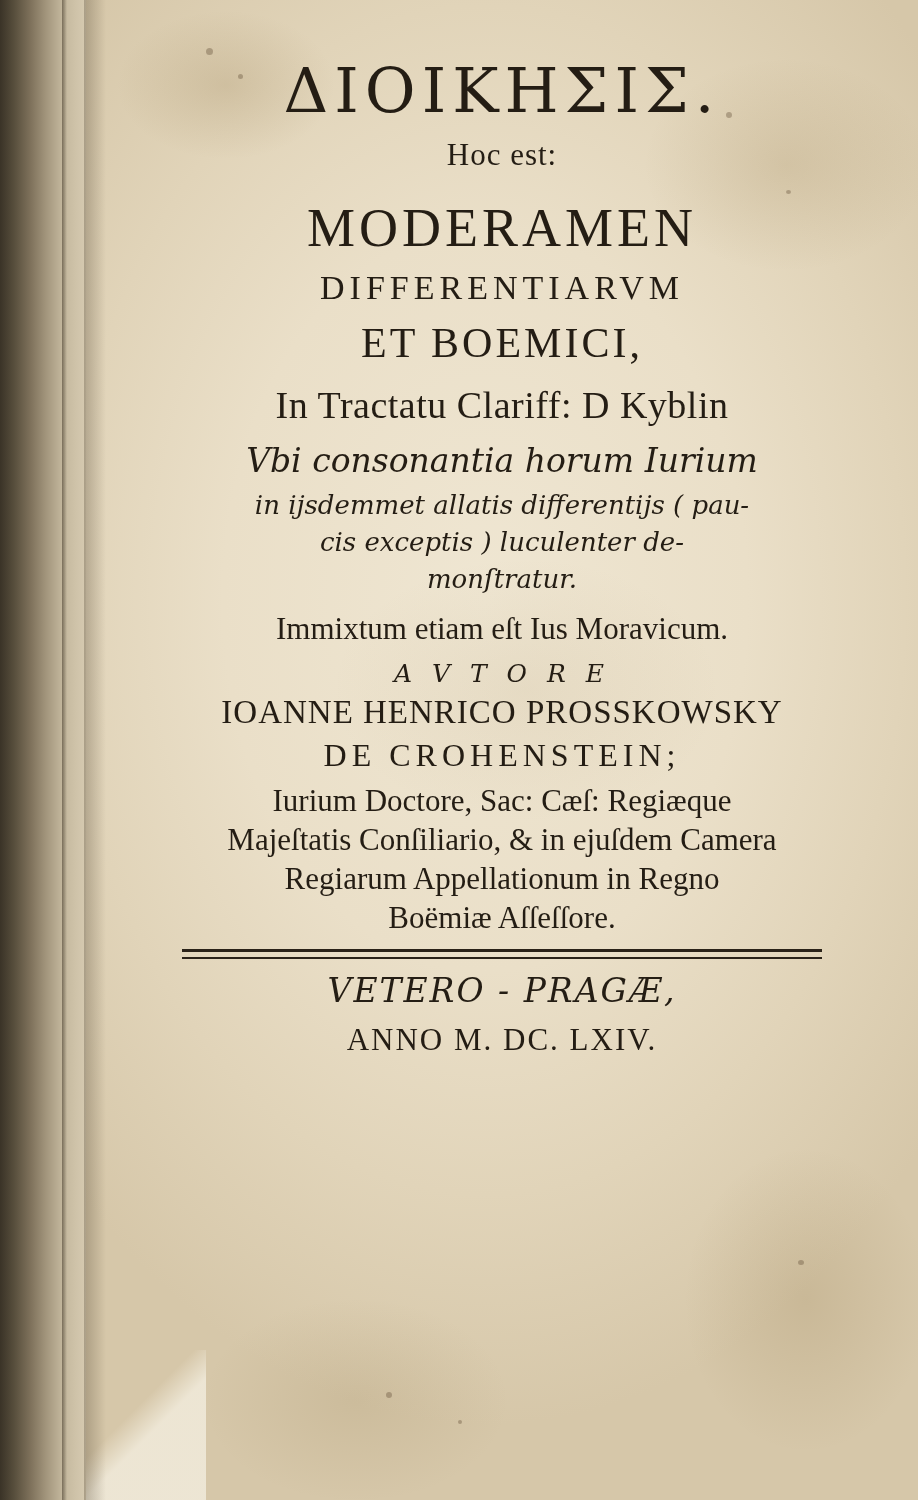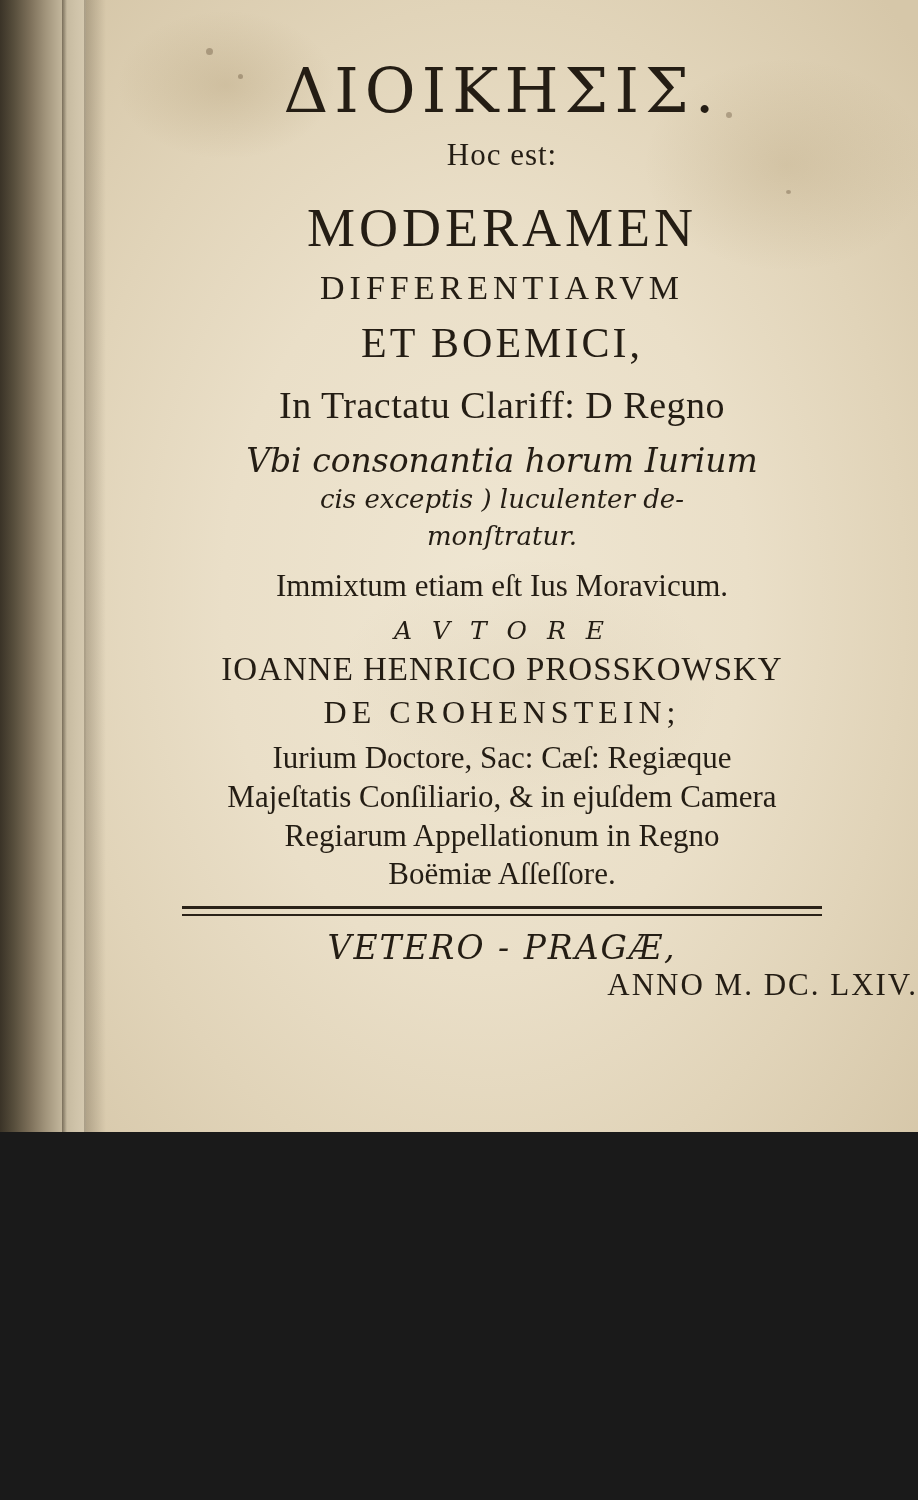--- a/index.html
+++ b/index.html
@@ -3,21 +3,21 @@
 <meta charset="utf-8">
 <style>
   html, body {
     margin: 0;
     padding: 0;
     background: #1a1a1a;
   }
   .page {
     position: relative;
     width: 918px;
-    height: 1132px;
+    height: 1500px;
     overflow: hidden;
     background: #fde047;
     font-family: "Liberation Serif", serif;
   }
 
   
   .gutter {
     position: absolute;
     left: 0; top: 0;
     width: 86px; height: 100%;
@@ -176,24 +176,23 @@
     letter-spacing: 2px;
     font-family: "DejaVu Serif", serif;
   }
   .l-imprint2 {
     margin-top: 6px;
     font-size: 31px;
     font-style: italic;
     font-family: "DejaVu Serif", serif;
   }
   .l-imprint3 {
-    margin-top: 0;
+    margin-top: 12px;
     font-size: 31px;
     letter-spacing: 2px;
-    text-align: right;
   }
 
   
   .corner {
     position: absolute;
     left: 0; bottom: 0;
     width: 120px; height: 150px;
     background: linear-gradient(135deg, rgba(245,240,228,0.0) 40%, rgba(238,231,214,0.95) 55%);
   }
 </style>
@@ -221,23 +220,24 @@
     <div class="fleck" style="left:712px; top:1260px; width:6px; height:5px;"></div>
 
     <div class="titleblock">
 
       <span class="ln l-greek">ΔΙΟΙΚΗΣΙΣ.</span>
       <span class="ln l-hocest">Hoc est:</span>
       <span class="ln l-moderamen">MODERAMEN</span>
       <span class="ln l-diff">DIFFERENTIARVM</span>
       <span class="ln l-boemici">ET BOEMICI,</span>
 
-      <span class="ln l-tractatu">In Tractatu Clariff: D Regno</span>
+      <span class="ln l-tractatu">In Tractatu Clariff: D Kyblin</span>
 
       <span class="ln l-ital1">Vbi consonantia horum Iurium</span>
+      <span class="ln l-ital-sm">in ijsdemmet allatis differentijs ( pau-</span>
       <span class="ln l-ital-sm" style="margin-top:2px;">cis exceptis ) luculenter de-</span>
       <span class="ln l-ital-sm" style="margin-top:2px;">monſtratur.</span>
 
       <span class="ln l-immix">Immixtum etiam eſt Ius Moravicum.</span>
 
       <span class="ln l-avtore">A V T O R E</span>
       <span class="ln l-author">IOANNE HENRICO PROSSKOWSKY</span>
       <span class="ln l-crohen">DE CROHENSTEIN;</span>
 
       <div class="l-roles">

